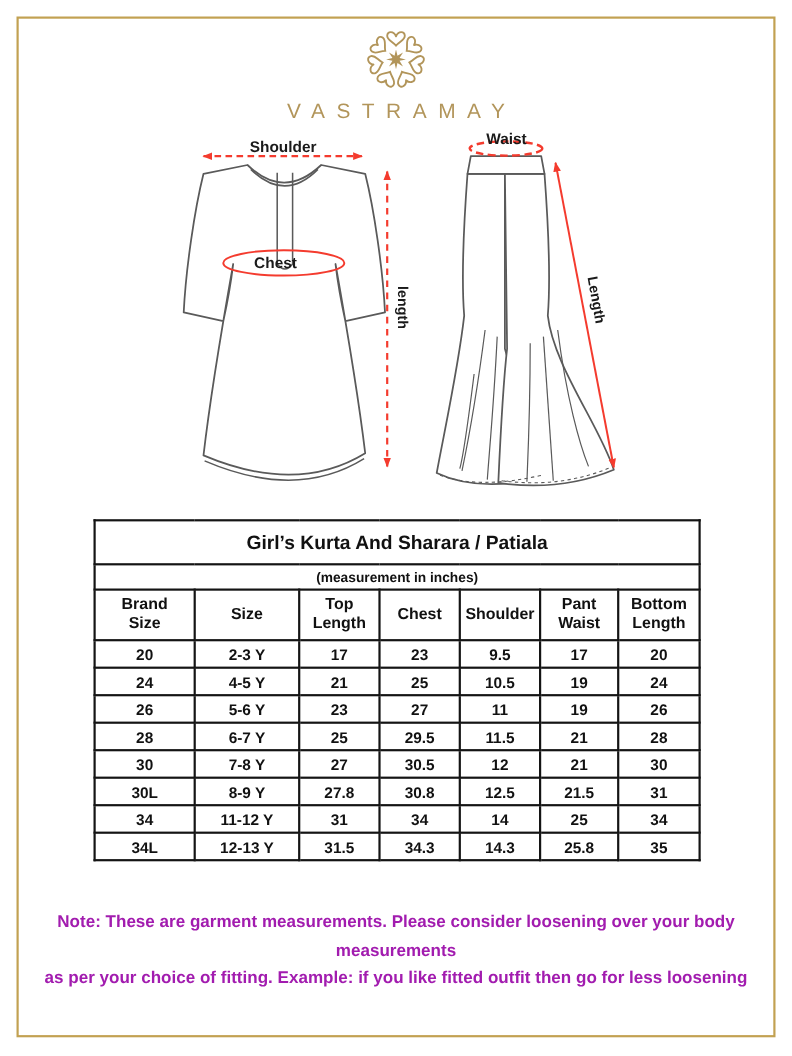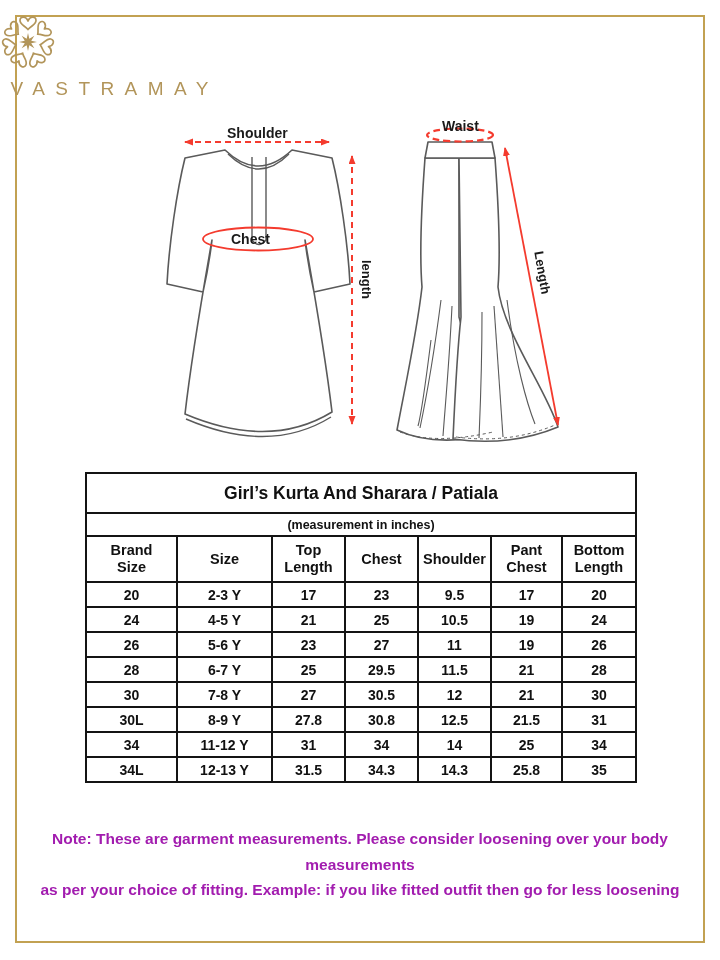--- a/index.html
+++ b/index.html
@@ -2,21 +2,21 @@
 <html><head>
 <meta charset="utf-8">
 <style>
   html,body{margin:0;padding:0;}
   body{
     width:720px;height:960px;position:relative;background:#ffffff;
     font-family:"Liberation Sans", sans-serif;color:#111;overflow:hidden;
   }
   .frame{position:absolute;left:15px;top:15px;right:15px;bottom:17px;border:2px solid #c2a152;}
   
-  .logo{position:absolute;left:0;right:0;top:16px;text-align:left;}
+  .logo{position:absolute;left:0;right:0;top:28px;text-align:center;}
   .wordmark{
     display:block;margin-top:6px;color:#b2955a;font-size:19px;font-weight:400;
     letter-spacing:0.55em;text-indent:0.55em;
   }
   
   .diagram{position:absolute;}
   #kurta-svg{left:155px;top:112px;}
   #pants-svg{left:395px;top:112px;}
   .dlabel{position:absolute;font-weight:bold;font-size:14px;color:#1a1a1a;white-space:nowrap;}
   .rot90{transform:rotate(90deg);transform-origin:0 0;font-size:13px;}
@@ -169,21 +169,21 @@
     </tr>
     <tr class="st-head">
         <th>Brand
 Size</th>
         <th>Size</th>
         <th>Top
 Length</th>
         <th>Chest</th>
         <th>Shoulder</th>
         <th>Pant
-Chest</th>
+Waist</th>
         <th>Bottom
 Length</th>
       </tr>
   </thead>
   <tbody>
       <tr>
         <td>20</td>
         <td>2-3 Y</td>
         <td>17</td>
         <td>23</td>

